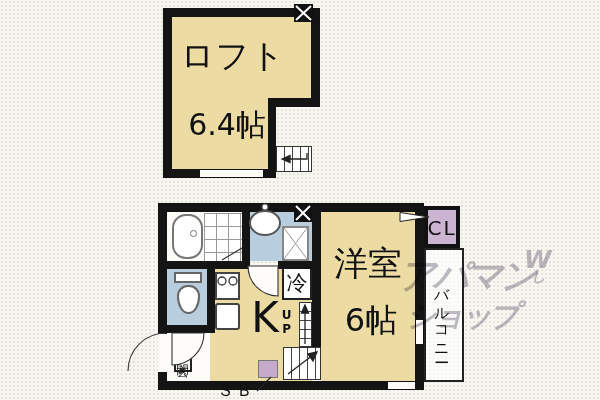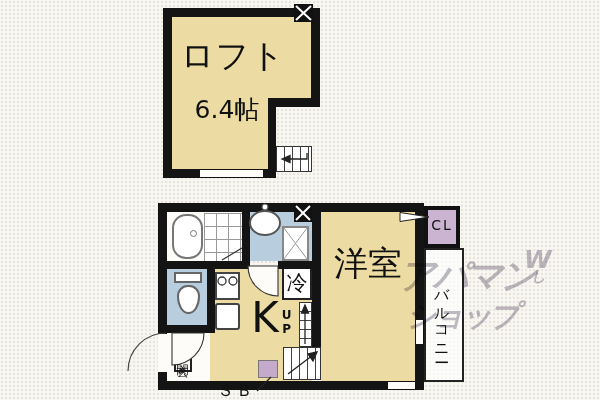--- a/index.html
+++ b/index.html
@@ -142,27 +142,28 @@
       <line x1="288" y1="374" x2="313" y2="355"></line>
       <polygon points="317,352 308,354 313,361"></polygon>
     </g>
 
     <polygon points="400,212.5 400,221.5 429,217" fill="#fff" stroke="#222" stroke-width="1"></polygon>
 
     <line x1="257" y1="391" x2="271" y2="377" stroke="#222" stroke-width="1.2"></line>
   </svg>
 
   <div class="label" style="left:178px;top:39px;width:110px;font-size:33px;letter-spacing:1px;">ロフト</div>
-  <div class="label" style="left:172px;top:97px;width:110px;font-size:25px;">6.4帖</div>
+  <div class="label" style="left:172px;top:109px;width:110px;font-size:30px;">6.4帖</div>
 
   <div class="label" style="left:248px;top:299px;width:34px;font-size:42px;line-height:38px;">K</div>
   <div class="label vert" style="left:280px;top:306px;height:32px;font-size:12px;font-weight:bold;">UP</div>
   <div class="label" style="left:282px;top:272px;width:30px;font-size:21px;">冷</div>
   <div class="label" style="left:322px;top:246px;width:92px;font-size:34px;">洋室</div>
-  <div class="label" style="left:424px;top:218px;width:36px;font-size:14px;letter-spacing:2px;">CL</div>
+  <div class="label" style="left:328px;top:304px;width:86px;font-size:32px;">6帖</div>
+  <div class="label" style="left:424px;top:218px;width:36px;font-size:20px;letter-spacing:2px;">CL</div>
   <div class="label vert" style="left:433px;top:254px;height:126px;font-size:15px;letter-spacing:2px;">バルコニー</div>
   <div class="label vert" style="left:176px;top:341px;height:28px;font-size:12px;">玄関</div>
   <div class="label" style="left:214px;top:382px;width:44px;font-size:17px;letter-spacing:2px;">ＳＢ</div>
 
   <div id="watermark">
     <div style="left:399px;top:252px;font-size:36px;letter-spacing:-3px;">アパマン</div>
     <div style="left:524px;top:245px;font-size:25px;">W</div>
     <div style="left:531px;top:267px;font-size:15px;">し</div>
     <div style="left:406px;top:296px;font-size:30px;letter-spacing:-3px;">ショップ</div>
   </div>

